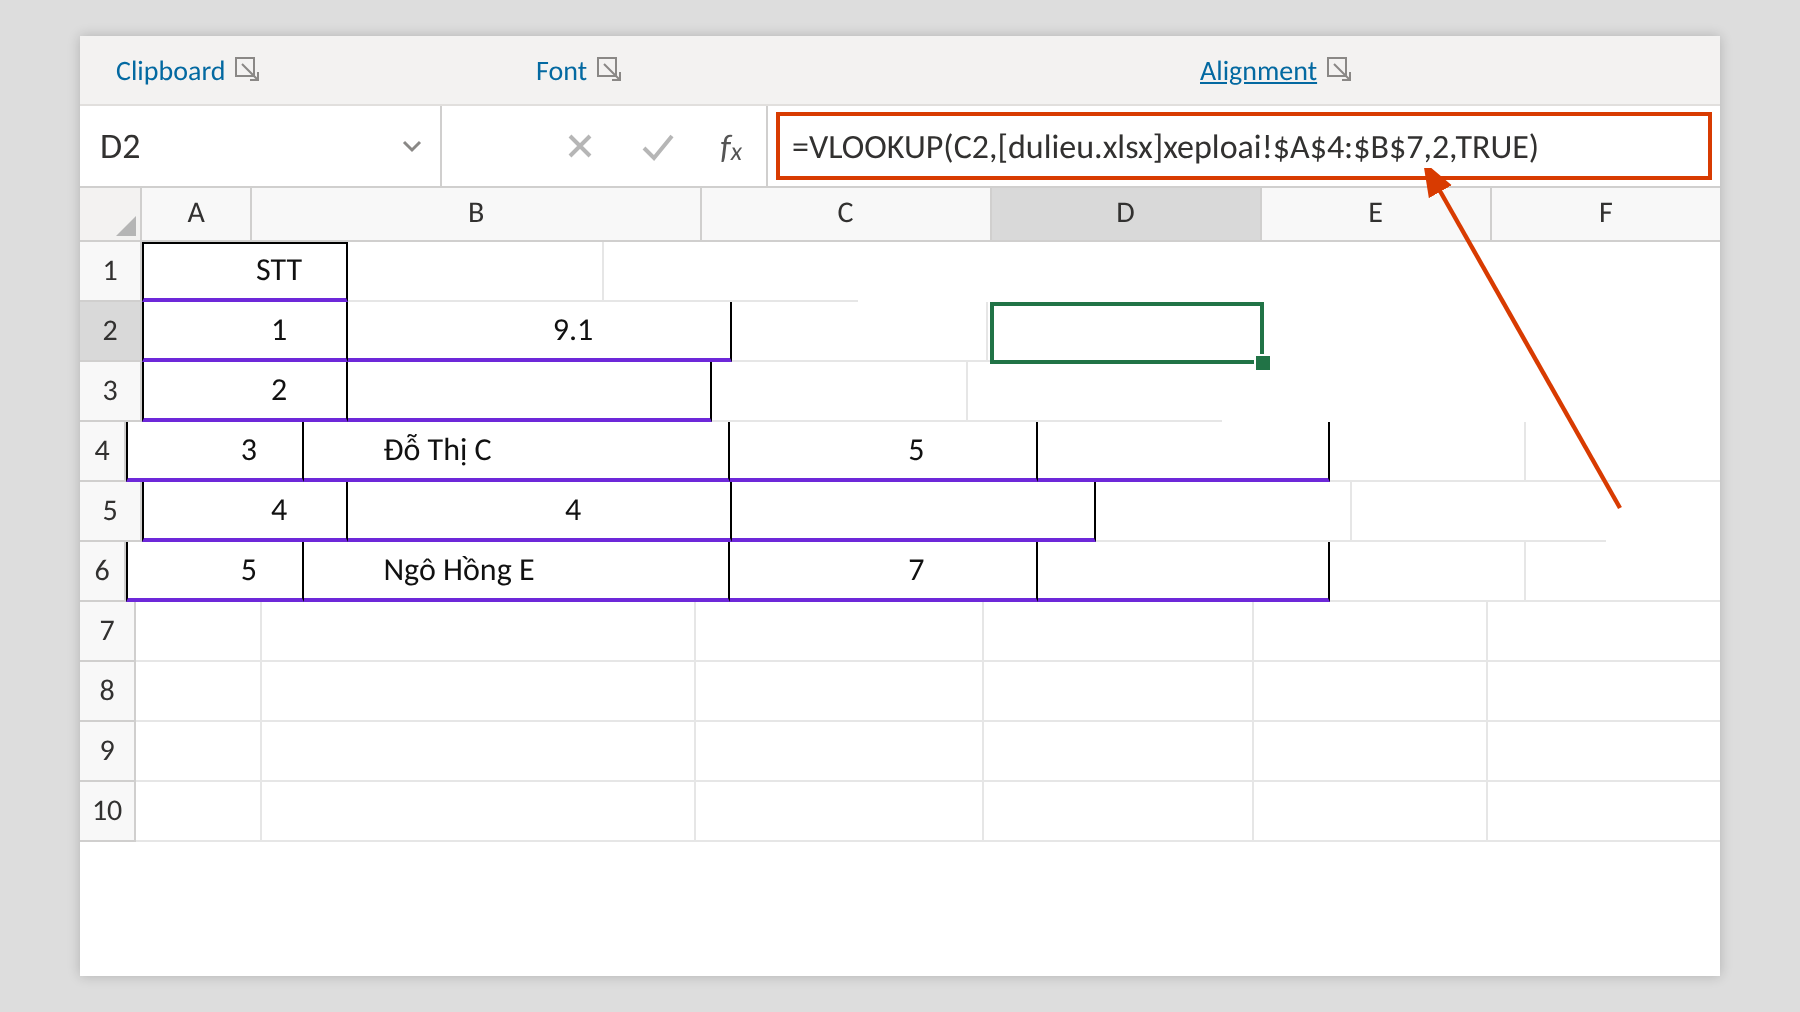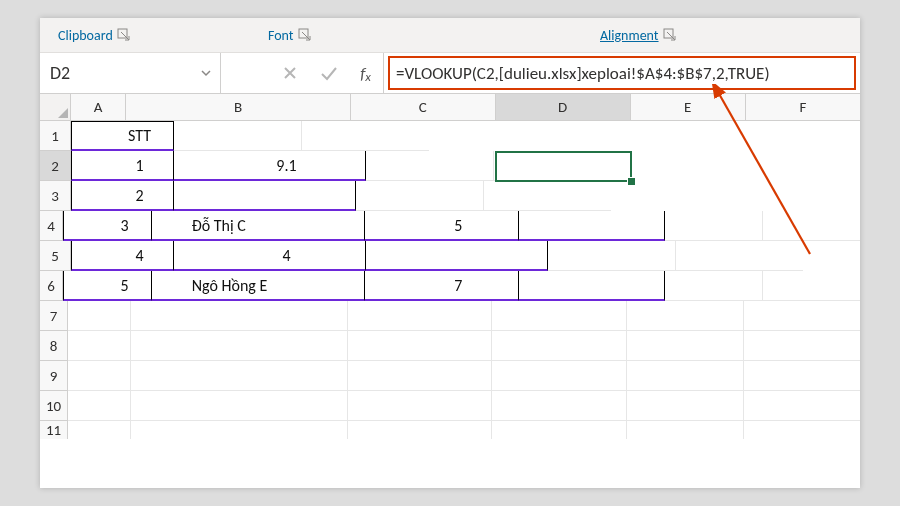--- a/index.html
+++ b/index.html
@@ -360,29 +360,20 @@
     </div>
     <div class="row">
       <div class="rh">10</div>
       <div class="cell cA"></div>
       <div class="cell cB"></div>
       <div class="cell cC"></div>
       <div class="cell cD"></div>
       <div class="cell cE"></div>
       <div class="cell cF" style="border-right:none;"></div>
     </div>
-    <div class="row" style="height:18px;">
-      <div class="rh" style="border-bottom:none;">11</div>
-      <div class="cell cA" style="border-bottom:none;"></div>
-      <div class="cell cB" style="border-bottom:none;"></div>
-      <div class="cell cC" style="border-bottom:none;"></div>
-      <div class="cell cD" style="border-bottom:none;"></div>
-      <div class="cell cE" style="border-bottom:none;"></div>
-      <div class="cell cF" style="border-right:none;border-bottom:none;"></div>
-    </div>
 
     <div class="active-outline" style="left:455px; top:30px; width:137px; height:31px;"></div>
     <div class="active-handle" style="left:587px; top:56px;"></div>
   </div>
 
   <svg class="arrow-ann" style="left:660px; top:66px;" width="130" height="180" viewBox="0 0 130 180">
     <defs>
       <marker id="ah" markerWidth="10" markerHeight="10" refX="2" refY="3" orient="auto">
         <path d="M0,0 L0,6 L8,3 z" fill="#d83b01"></path>
       </marker>

